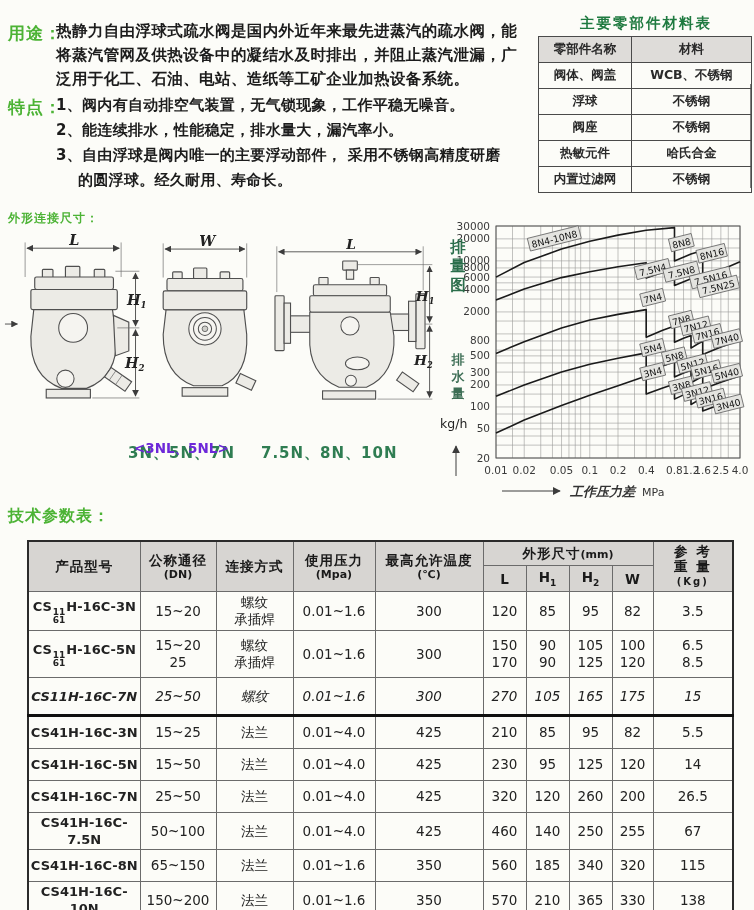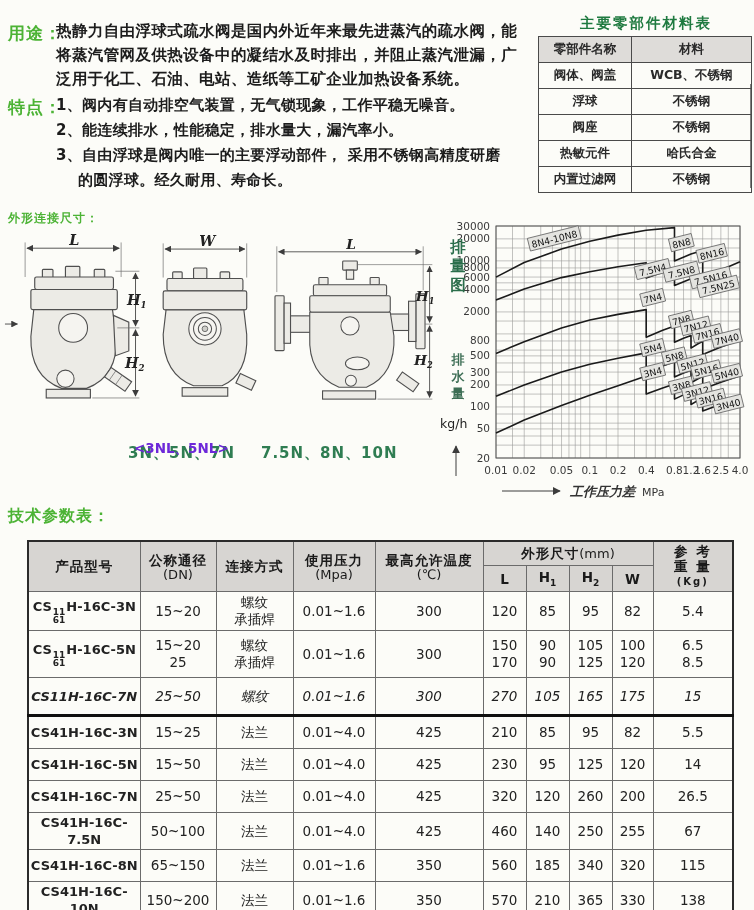--- a/index.html
+++ b/index.html
@@ -42,21 +42,21 @@
     font-size:15px;fill:#222;font-weight:bold;}
   svg .svgsub{font-size:9px;}
   
   .chart-wrap{left:432px;top:212px;width:322px;height:302px;}
   
   .params-title{left:8px;top:506px;font-size:16px;}
   .params-wrap{left:27px;top:540px;}
   table.params{border-collapse:collapse;width:705px;border:2px solid #2b2b2b;table-layout:fixed;}
   table.params th,table.params td{border:1px solid #6b6b6b;text-align:center;vertical-align:middle;}
   table.params thead th{background:#d7d5d2;color:#1a1a1a;font-size:13.5px;padding:2px 0;}
-  table.params thead .unit{font-size:13px;font-weight:normal;display:block;line-height:12px;}
+  table.params thead .unit{font-size:11px;font-weight:bold;display:block;line-height:12px;}
   table.params thead .main{display:block;line-height:17px;letter-spacing:1px;}
   table.params td{font-size:13.5px;white-space:pre-line;line-height:17px;color:#222;}
   table.params td.model{font-weight:bold;font-size:13px;letter-spacing:0;}
   table.params tr.thick td{border-bottom:3px solid #0f0f0f;font-style:italic;}
   table.params tbody td{height:29px;}
   table.params tr.r0 td{height:36px;}
   table.params tr.r1 td{height:44px;}
   table.params tr.r2 td{height:34px;}
   .stack{display:inline-flex;flex-direction:column;vertical-align:-4px;
     font-size:9px;line-height:8.5px;font-weight:bold;margin:0 1px;}
@@ -453,21 +453,21 @@
           <td class="model"><span>CS</span><span class="stack"><span>11</span><span>61</span></span><span>H-16C-3N</span></td>
           <td>15~20</td>
           <td>螺纹
 承插焊</td>
           <td>0.01~1.6</td>
           <td>300</td>
           <td>120</td>
           <td>85</td>
           <td>95</td>
           <td>82</td>
-          <td>5.4</td>
+          <td>3.5</td>
         </tr>
         <tr class="r1">
           <td class="model"><span>CS</span><span class="stack"><span>11</span><span>61</span></span><span>H-16C-5N</span></td>
           <td>15~20
 25</td>
           <td>螺纹
 承插焊</td>
           <td>0.01~1.6</td>
           <td>300</td>
           <td>150

